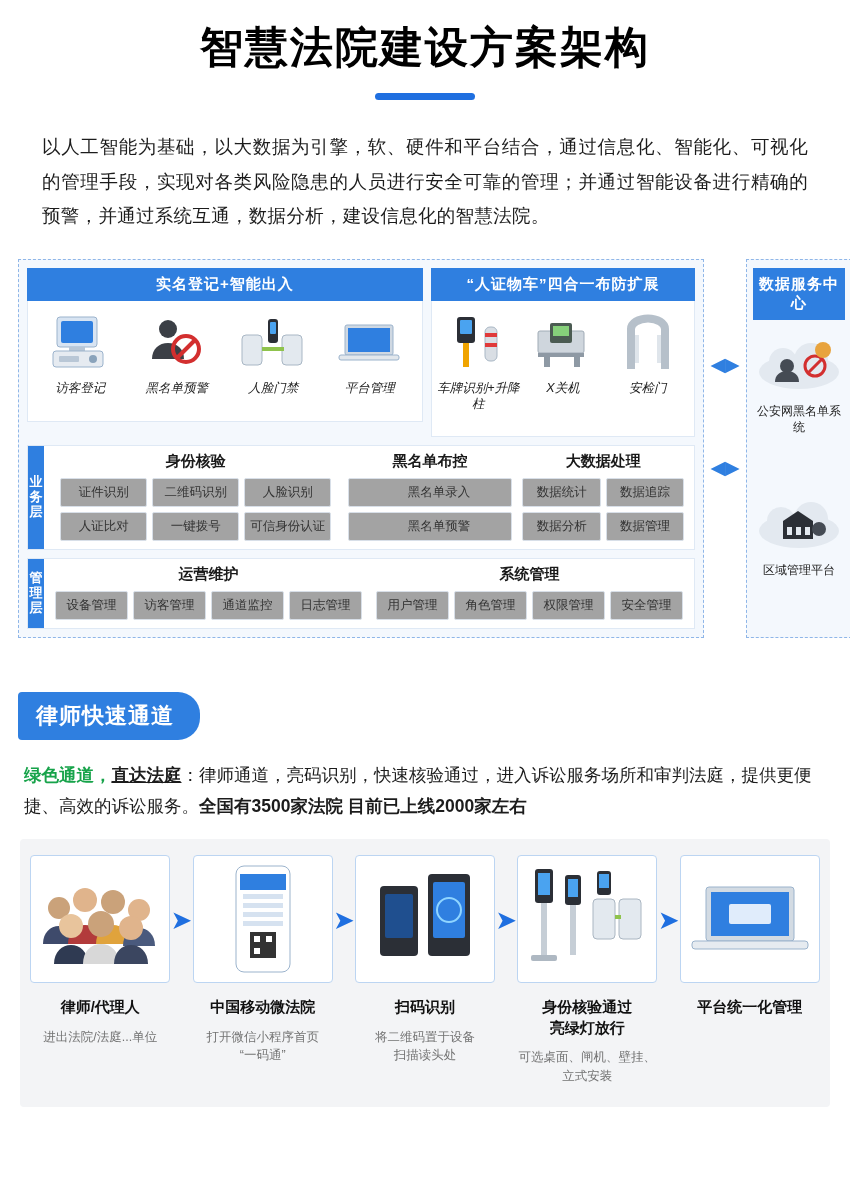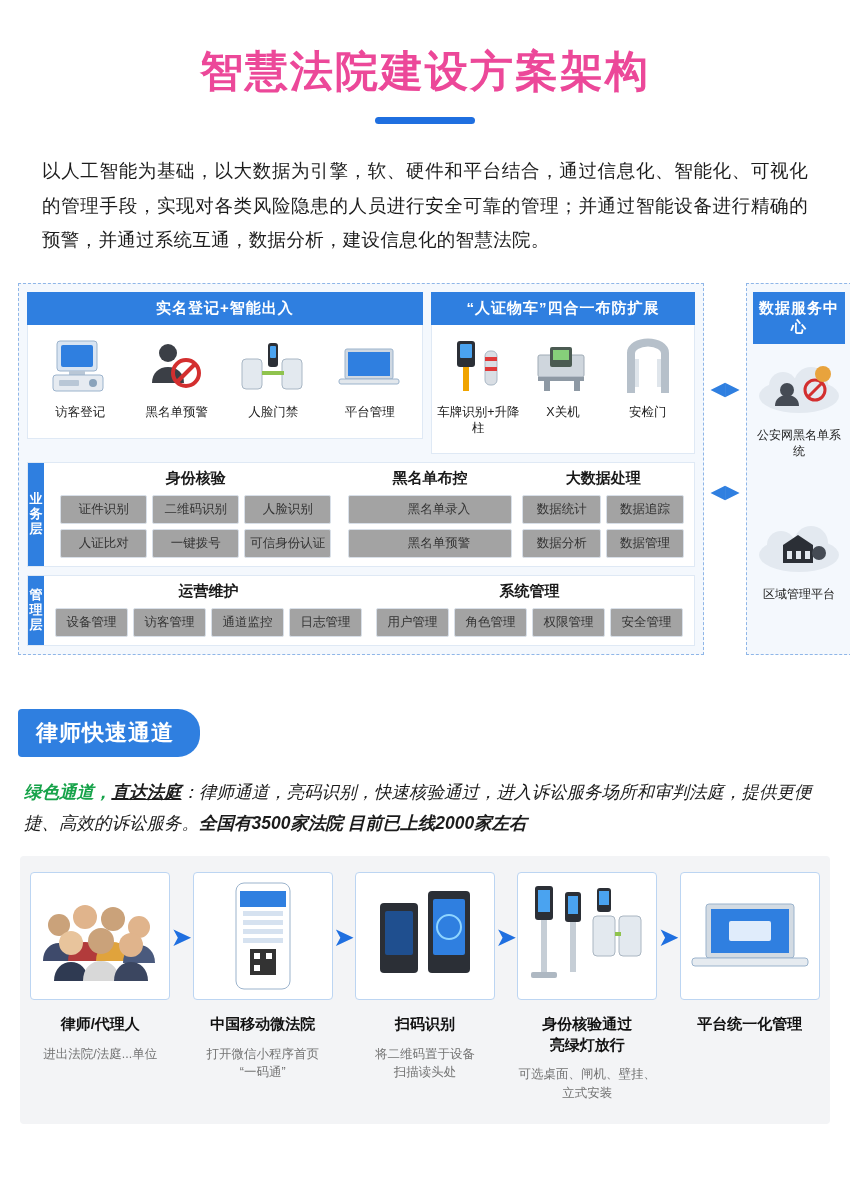--- a/index.html
+++ b/index.html
@@ -11,23 +11,23 @@
     color: #222;
     overflow: hidden;
     position: relative;
   }
 
   
   .page-title {
     text-align: center;
     font-size: 43px;
     font-weight: bold;
-    color: #ec4899;
+    color: #000000;
     letter-spacing: 2px;
-    margin-top: 48px;
+    margin-top: 24px;
     line-height: 1.1;
   }
   .title-underline {
     width: 100px;
     height: 7px;
     background: #1f6fe0;
     border-radius: 4px;
     margin: 22px auto 0;
   }
 
@@ -74,23 +74,24 @@
   }
 
   .top-row { display: flex; gap: 8px; }
   .panel-a { width: 398px; }
   .panel-b { width: 264px; }
 
   .panel-body {
     background: #fff;
     border: 1px solid #dfe9f5;
     border-top: none;
-    padding: 10px 4px 17px;
+    padding: 10px 4px 24px;
     display: flex;
     justify-content: space-around;
+    font-style: italic;
   }
   .dev {
     display: flex;
     flex-direction: column;
     align-items: center;
     width: 92px;
   }
   .dev .art { height: 62px; display: flex; align-items: flex-end; justify-content: center; }
   .dev .cap { font-size: 12.5px; color: #222; margin-top: 8px; text-align: center; line-height: 1.25; }
 
@@ -167,21 +168,20 @@
     font-weight: bold;
     padding: 9px 26px 9px 18px;
     border-radius: 4px 22px 22px 4px;
     letter-spacing: 1px;
   }
   .lawyer-desc {
     margin: 20px 24px 0;
     font-size: 17.5px;
     line-height: 1.75;
     color: #1c1c1c;
-    font-style: italic;
   }
   .green { color: #17a34a; }
   .u-line { text-decoration: underline; }
   .bold { font-weight: bold; }
 
   .flow {
     margin: 18px 20px 0;
     background: #f3f4f6;
     border-radius: 4px;
     padding: 16px 10px 22px;

